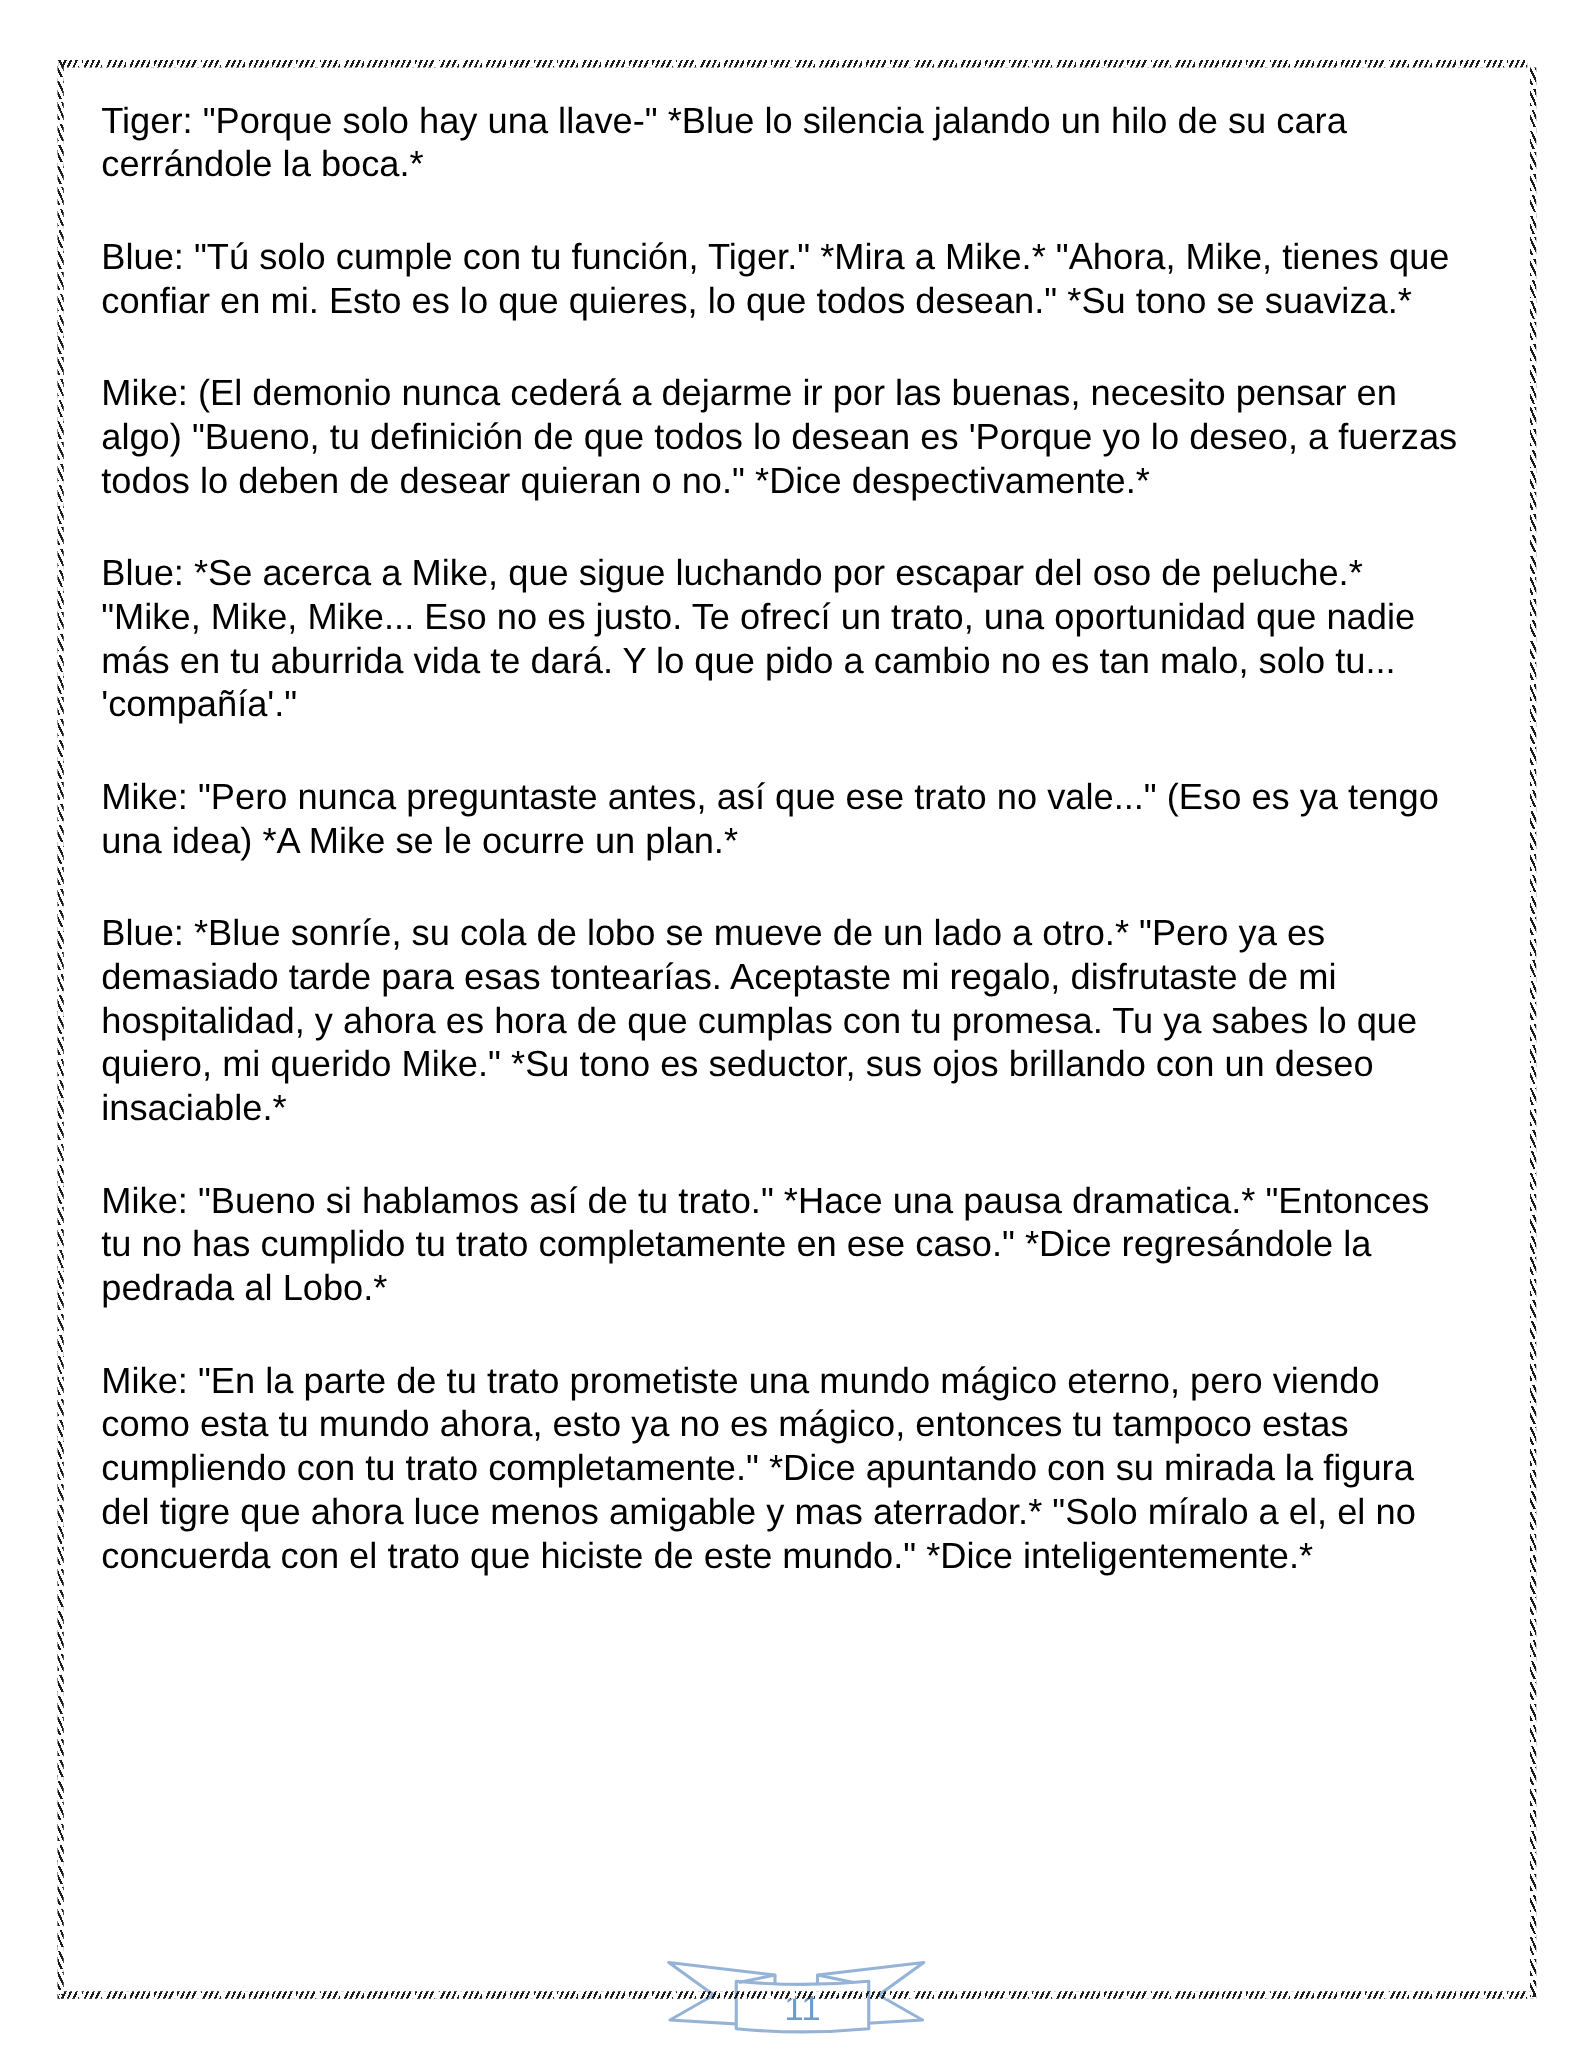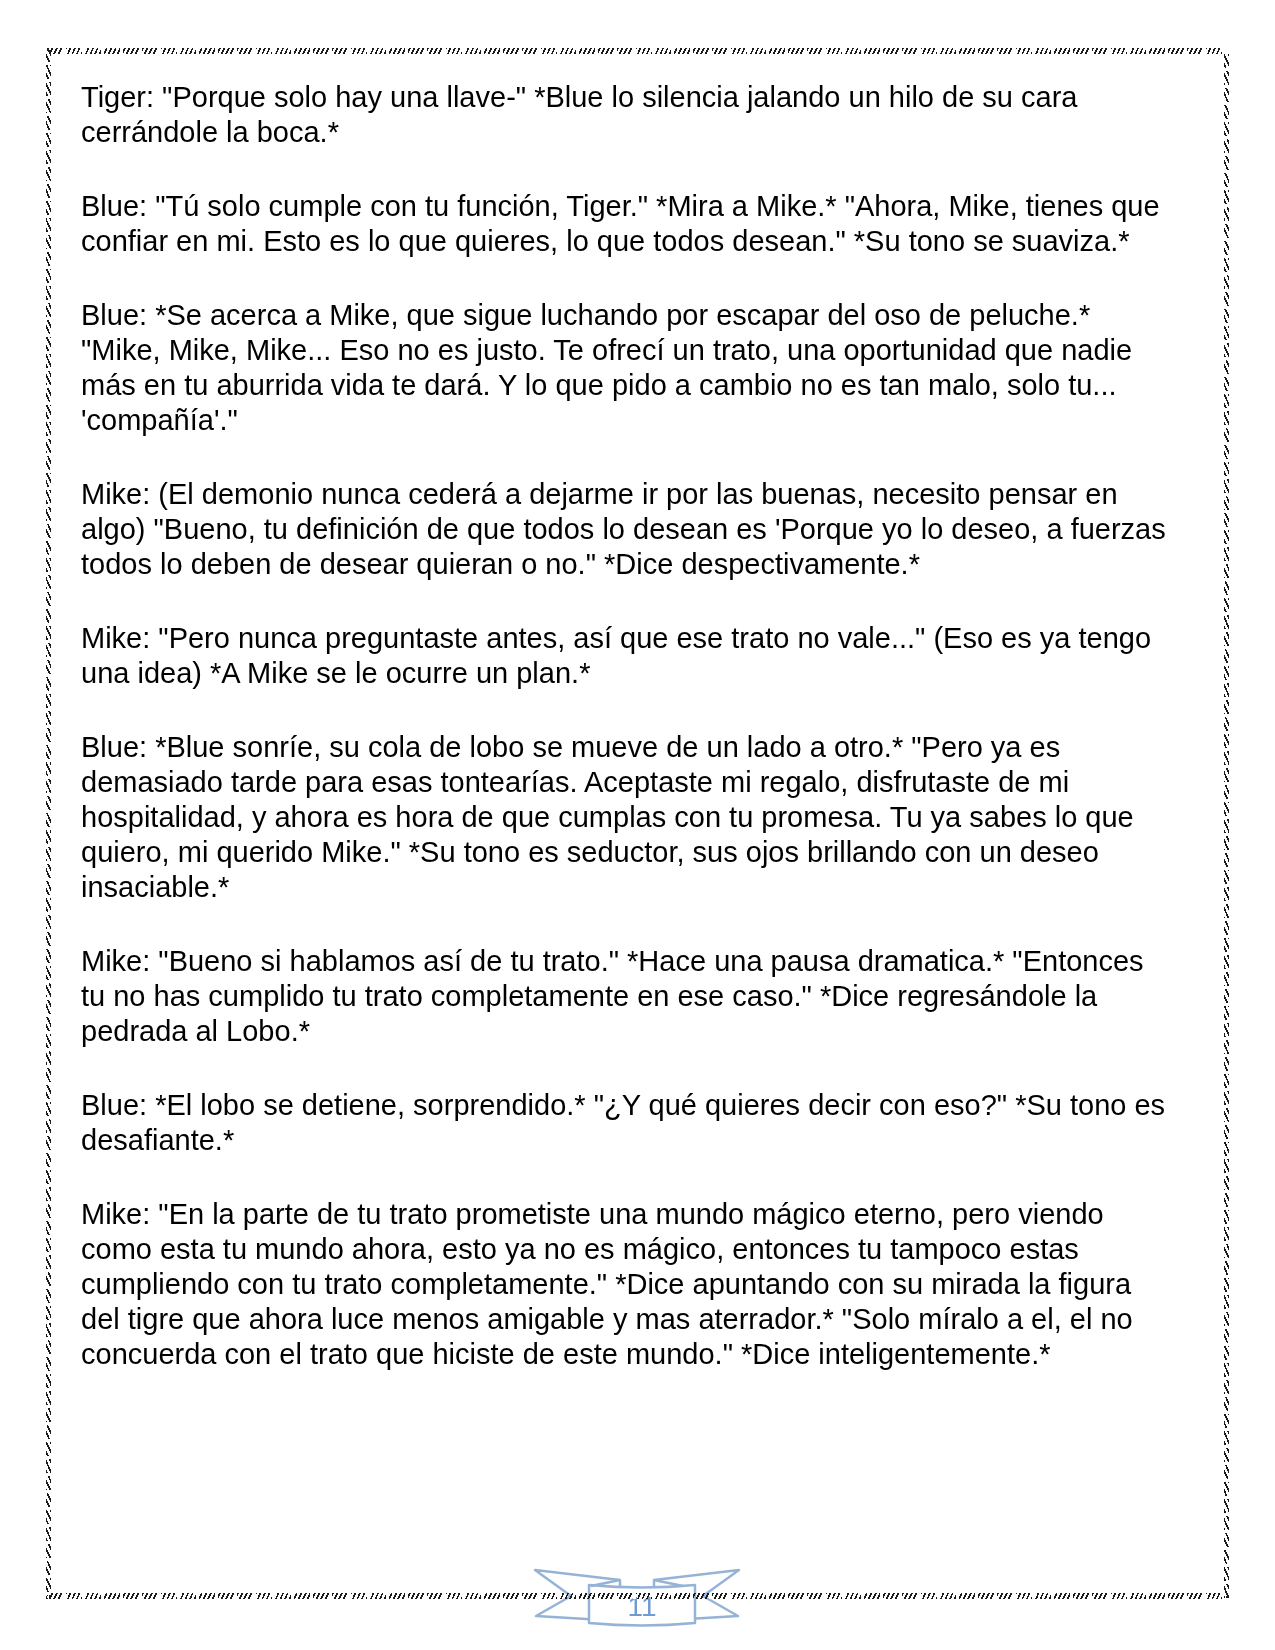--- a/index.html
+++ b/index.html
@@ -70,26 +70,25 @@
 <div>
 
   <div class="border-strip h-border border-top"></div>
   <div class="border-strip h-border border-bottom"></div>
   <div class="border-strip v-border border-left"></div>
   <div class="border-strip v-border border-right"></div>
 
   <main class="doc-body">
     <p class="para">Tiger: "Porque solo hay una llave-" *Blue lo silencia jalando un hilo de su cara cerrándole la boca.*</p>
     <p class="para">Blue: "Tú solo cumple con tu función, Tiger." *Mira a Mike.* "Ahora, Mike, tienes que confiar en mi. Esto es lo que quieres, lo que todos desean." *Su tono se suaviza.*</p>
+    <p class="para">Mike: (El demonio nunca cederá a dejarme ir por las buenas, necesito pensar en algo) "Bueno, tu definición de que todos lo desean es 'Porque yo lo deseo, a fuerzas todos lo deben de desear quieran o no." *Dice despectivamente.*</p>
     <p class="para">Blue: *Se acerca a Mike, que sigue luchando por escapar del oso de peluche.* "Mike, Mike, Mike... Eso no es justo. Te ofrecí un trato, una oportunidad que nadie más en tu aburrida vida te dará. Y lo que pido a cambio no es tan malo, solo tu... 'compañía'."</p>
-    <p class="para">Mike: (El demonio nunca cederá a dejarme ir por las buenas, necesito pensar en algo) "Bueno, tu definición de que todos lo desean es 'Porque yo lo deseo, a fuerzas todos lo deben de desear quieran o no." *Dice despectivamente.*</p>
     <p class="para">Mike: "Pero nunca preguntaste antes, así que ese trato no vale..." (Eso es ya tengo una idea) *A Mike se le ocurre un plan.*</p>
     <p class="para">Blue: *Blue sonríe, su cola de lobo se mueve de un lado a otro.* "Pero ya es demasiado tarde para esas tontearías. Aceptaste mi regalo, disfrutaste de mi hospitalidad, y ahora es hora de que cumplas con tu promesa. Tu ya sabes lo que quiero, mi querido Mike." *Su tono es seductor, sus ojos brillando con un deseo insaciable.*</p>
     <p class="para">Mike: "Bueno si hablamos así de tu trato." *Hace una pausa dramatica.* "Entonces tu no has cumplido tu trato completamente en ese caso." *Dice regresándole la pedrada al Lobo.*</p>
-    <p class="para">Blue: *El lobo se detiene, sorprendido.* "¿Y qué quieres decir con eso?" *Su tono es desafiante.*</p>
     <p class="para">Mike: "En la parte de tu trato prometiste una mundo mágico eterno, pero viendo como esta tu mundo ahora, esto ya no es mágico, entonces tu tampoco estas cumpliendo con tu trato completamente." *Dice apuntando con su mirada la figura del tigre que ahora luce menos amigable y mas aterrador.* "Solo míralo a el, el no concuerda con el trato que hiciste de este mundo." *Dice inteligentemente.*</p>
   </main>
 
   <div class="ribbon-wrap">
     <svg width="220" height="75" viewBox="0 0 220 75" xmlns="http://www.w3.org/2000/svg">
       <g fill="#ffffff" stroke="#95b3d7" stroke-width="2.5" stroke-linejoin="round">
 
         <path d="M 8,7 L 93,17 L 93,58 L 9,53 L 44,33 Z"></path>
 
         <path d="M 212,7 L 127,17 L 127,58 L 211,53 L 176,33 Z"></path>

